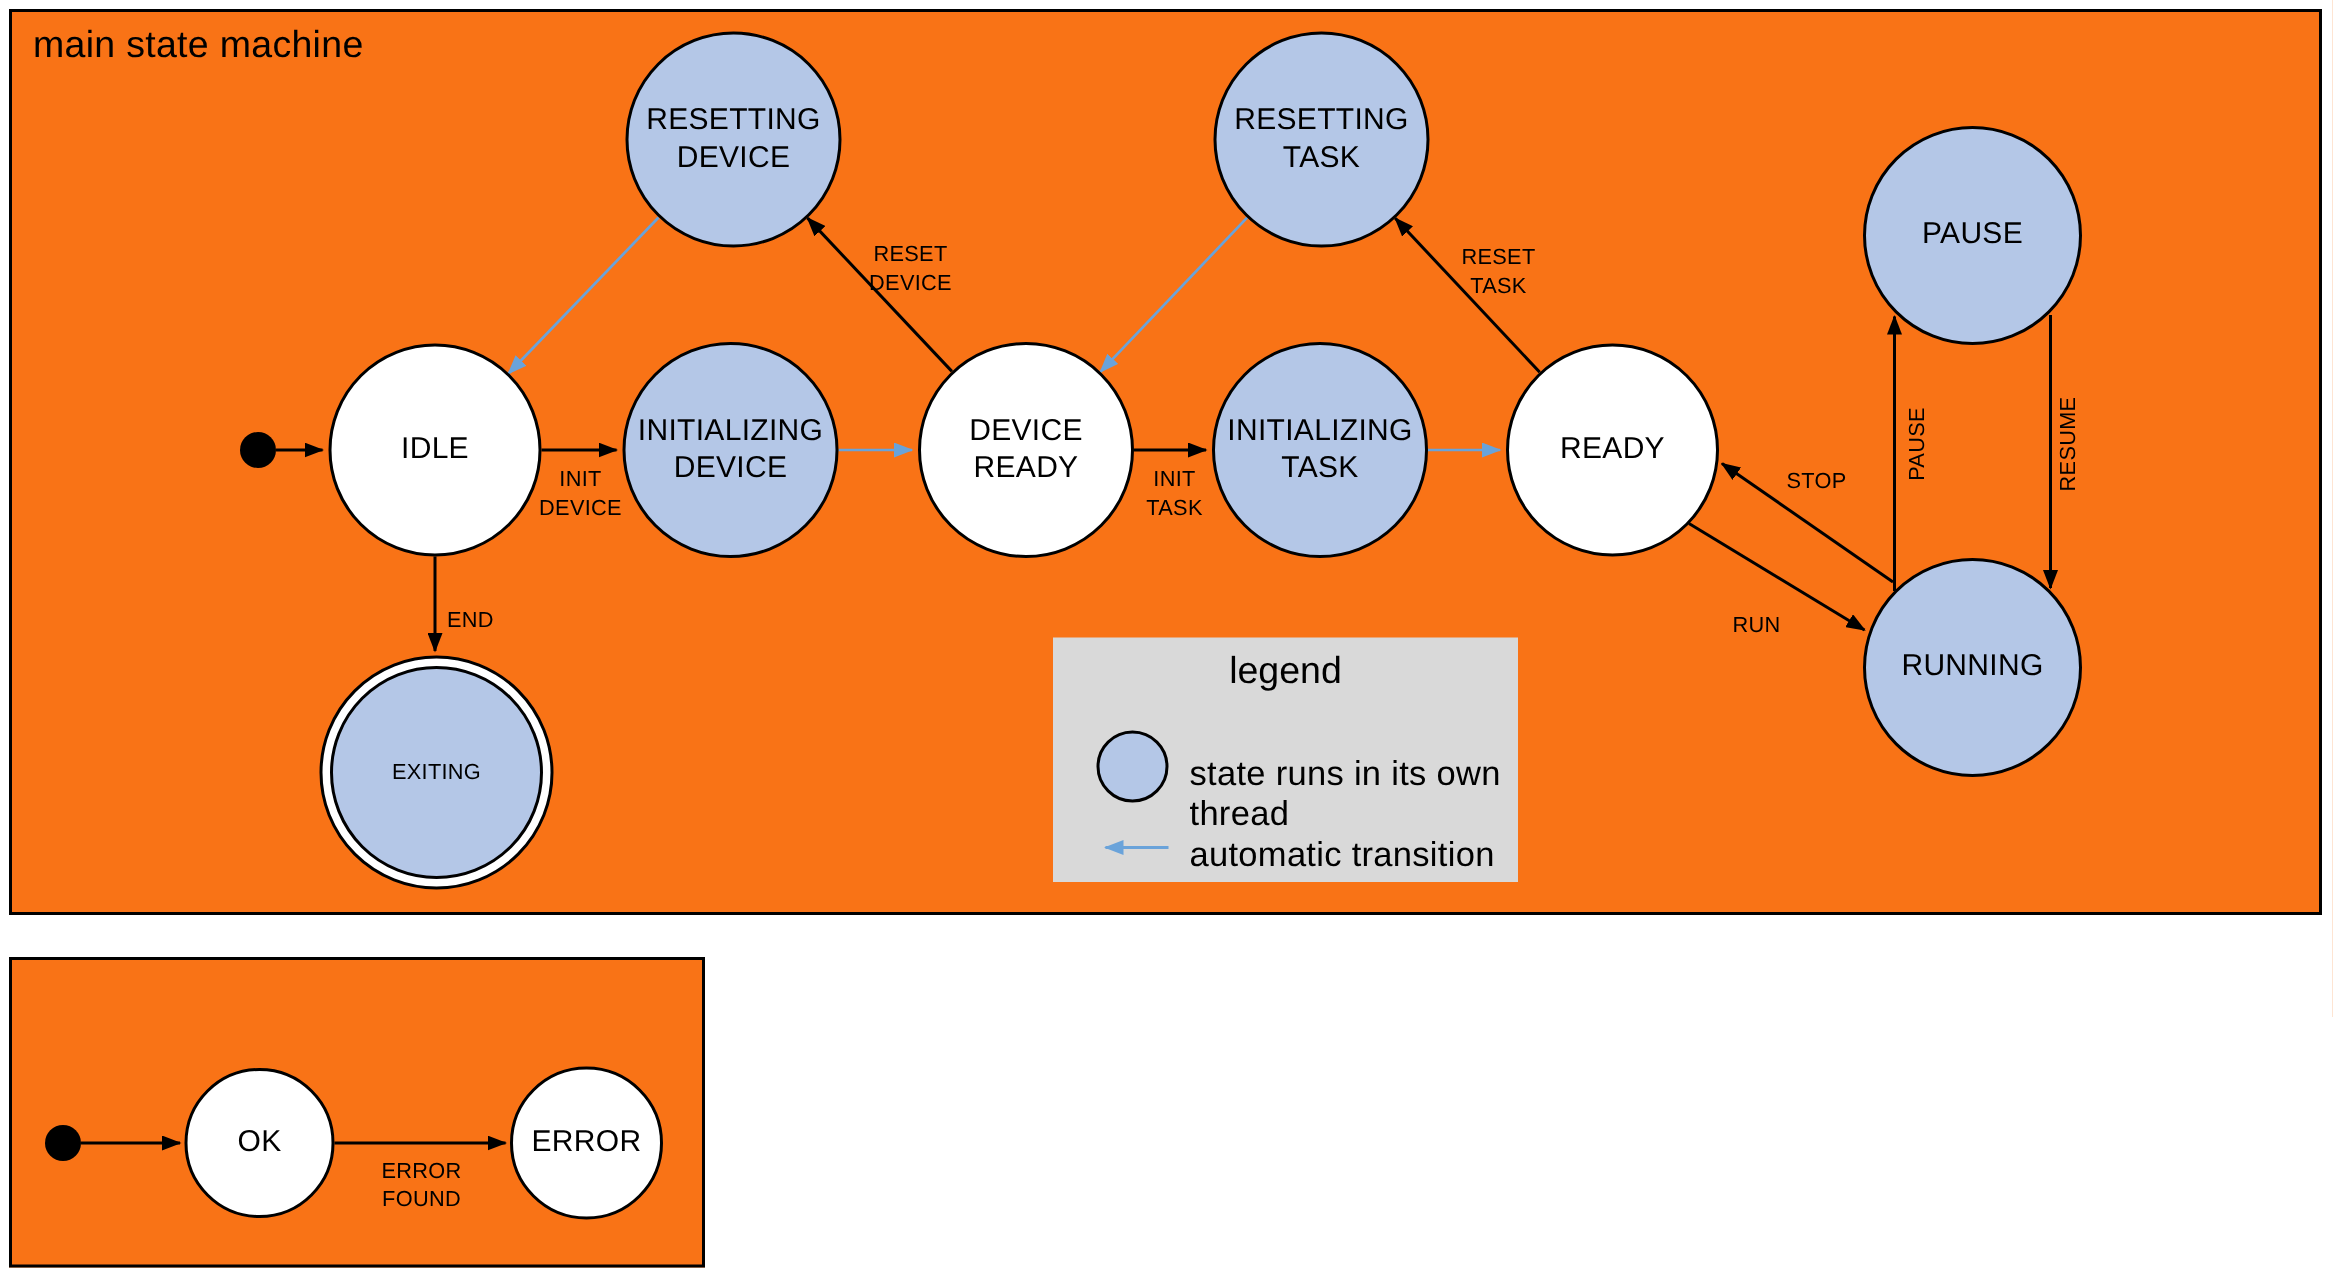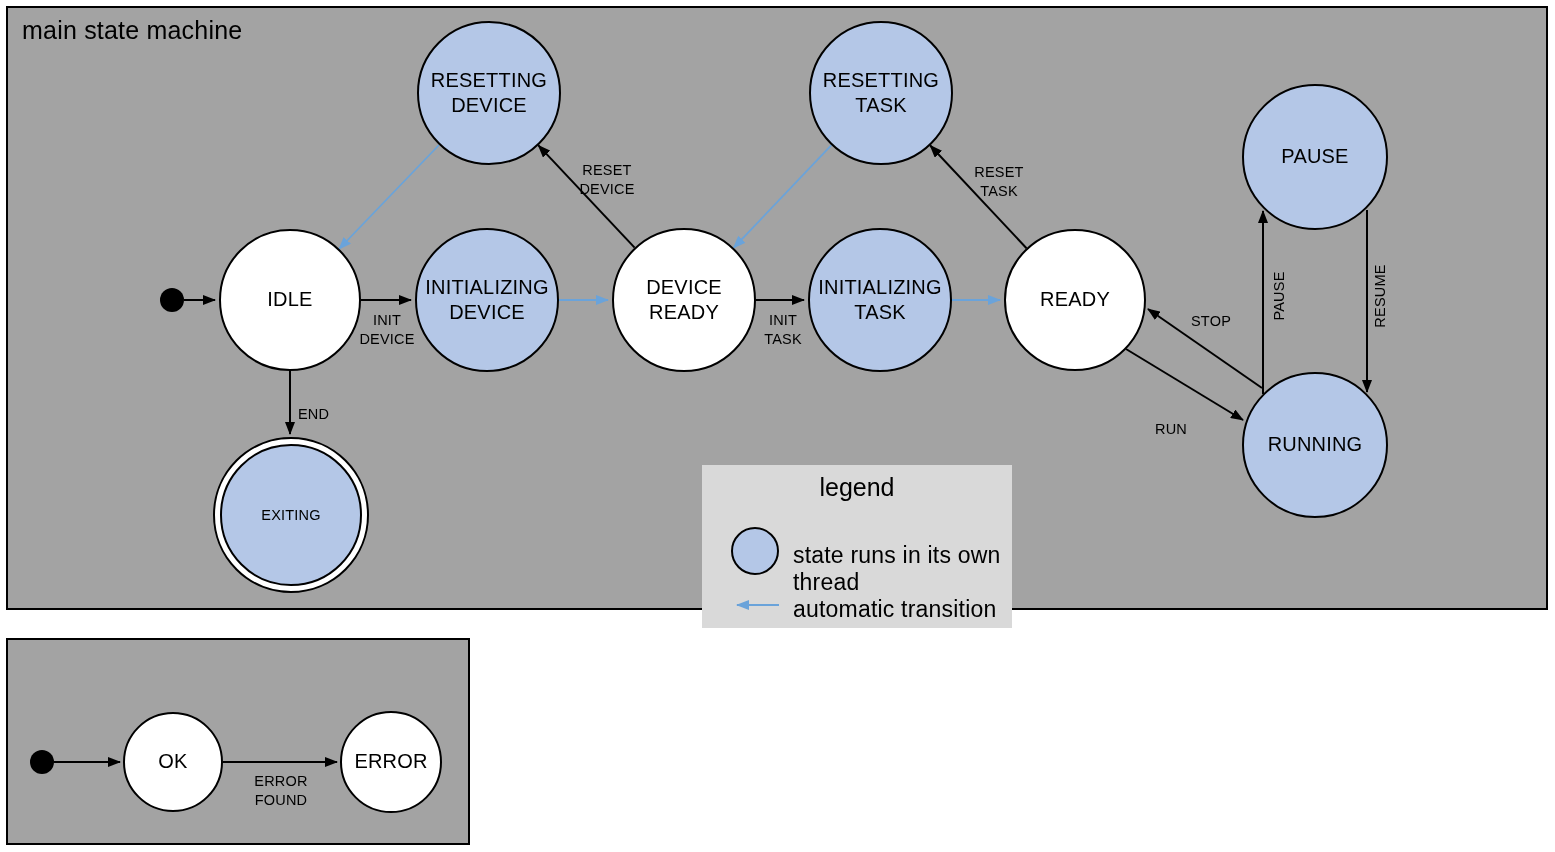--- a/index.html
+++ b/index.html
@@ -1,20 +1,20 @@
 <!DOCTYPE html>
 <html><head>
 <meta charset="utf-8">
 <style>
   html,body{margin:0;padding:0;background:#fff;}
   #canvas{
     position:relative;width:1555px;height:852px;background:#fff;overflow:hidden;
     font-family:"Liberation Sans","DejaVu Sans",sans-serif;color:#000;
   }
-  .panel{position:absolute;border:2px solid #000;background:#a3a3a3;box-sizing:border-box;padding-left:48px;}
+  .panel{position:absolute;border:2px solid #000;background:#f97316;box-sizing:border-box;padding-left:48px;}
   .panel-title{position:absolute;font-size:25px;letter-spacing:.2px;}
   .layer{position:absolute;left:0;top:0;}
   .state{
     position:absolute;border:2px solid #000;border-radius:50%;background:#fff;
     display:flex;align-items:center;justify-content:center;box-sizing:border-box;
   }
   .state span{white-space:pre-line;text-align:center;font-size:20px;line-height:1.26;letter-spacing:.2px;}
   .state.threaded{background:#b4c7e7;}
   .final-outer{
     position:absolute;border:2px solid #000;border-radius:50%;background:#fff;
@@ -25,21 +25,21 @@
     background:#b4c7e7;box-sizing:border-box;display:flex;align-items:center;justify-content:center;
   }
   .final-inner span{white-space:pre-line;text-align:center;font-size:14.5px;letter-spacing:.2px;}
   .init-dot{position:absolute;width:24px;height:24px;border-radius:50%;background:#000;}
   .edge-label{
     position:absolute;white-space:pre-line;text-align:center;
     font-size:14.5px;line-height:1.3;letter-spacing:.2px;transform:translateX(-50%);
   }
   .edge-label.vertical{transform:translate(-50%,-50%) rotate(-90deg);white-space:nowrap;}
   .edge-label.plain{transform:none;text-align:center;}
-  .legend{position:absolute;background:#d9d9d9;box-sizing:border-box;margin-top:40px;}
+  .legend{position:absolute;background:#d9d9d9;box-sizing:border-box;}
   .legend-title{position:absolute;left:0;right:0;top:8px;text-align:center;font-size:25px;}
   .legend-swatch{
     position:absolute;width:48px;height:48px;border:2px solid #000;border-radius:50%;
     background:#b4c7e7;box-sizing:border-box;
   }
   .legend-text{position:absolute;font-size:23px;letter-spacing:.2px;}
 </style>
 </head>
 <body>
 
@@ -117,21 +117,21 @@
     <div class="edge-label" style="left:379px;top:303px;">INIT
 DEVICE</div>
     <div class="edge-label" style="left:775px;top:303px;">INIT
 TASK</div>
     <div class="edge-label" style="left:599px;top:153px;">RESET
 DEVICE</div>
     <div class="edge-label" style="left:991px;top:155px;">RESET
 TASK</div>
     <div class="edge-label plain" style="left:290px;top:397px;">END</div>
     <div class="edge-label" style="left:1203px;top:304px;">STOP</div>
-    <div class="edge-label" style="left:1163px;top:400px;margin-top:12px;">RUN</div>
+    <div class="edge-label" style="left:1163px;top:400px;">RUN</div>
     <div class="edge-label vertical" style="left:1271px;top:288px;">PAUSE</div>
     <div class="edge-label vertical" style="left:1372px;top:288px;">RESUME</div>
 
     <div class="legend" style="left:694px;top:417px;width:310px;height:163px;">
       <div class="legend-title">legend</div>
       <div class="legend-swatch" style="left:29px;top:62px;"></div>
       <div class="legend-text" style="left:91px;top:77px;">state runs in its own thread</div>
       <svg style="position:absolute;left:27px;top:132px;" width="54" height="16" viewBox="0 0 54 16">
         <defs>
           <marker id="ah-blue-lg" viewBox="0 0 13 10" markerWidth="13" markerHeight="10" refX="12" refY="5" orient="auto" markerUnits="userSpaceOnUse">

